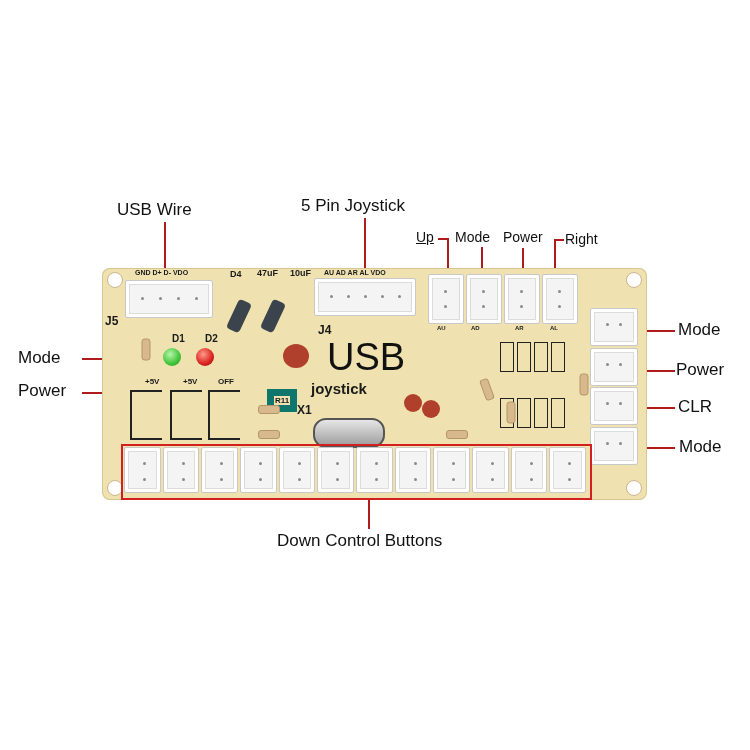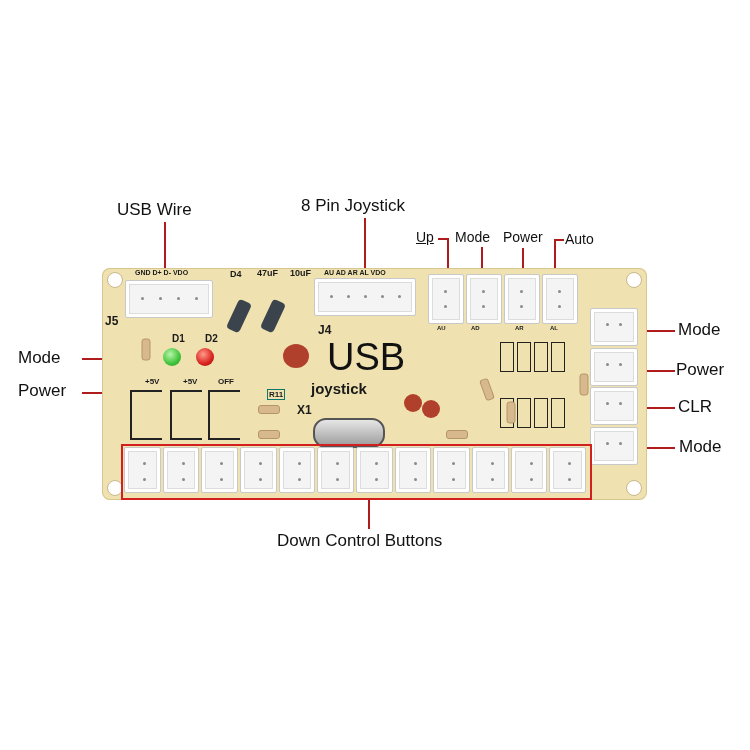--- a/index.html
+++ b/index.html
@@ -26,34 +26,34 @@
   .crystal { position:absolute; left:313px; top:418px; width:68px; height:26px; border-radius:13px; background:linear-gradient(#e6e6e6,#9c9c9c); border:2px solid #555; }
   .outline { position:absolute; border:2px solid #222; }
   .redbox { position:absolute; left:121px; top:444px; width:467px; height:52px; border:2px solid #d21f1f; }
 </style>
 </head>
 <body>
 
 <div class="label lbl-lg" style="left:117px;top:200px;">USB Wire</div>
 <div class="line" style="left:164px;top:222px;width:2px;height:66px;"></div>
 
-<div class="label lbl-lg" style="left:301px;top:196px;">8 Pin Joystick</div>
+<div class="label lbl-lg" style="left:301px;top:196px;">5 Pin Joystick</div>
 <div class="line" style="left:364px;top:218px;width:2px;height:66px;"></div>
 
 <div class="label lbl-sm" style="left:416px;top:229px;text-decoration:underline;">Up</div>
 <div class="line" style="left:438px;top:238px;width:10px;height:2px;"></div>
 <div class="line" style="left:447px;top:238px;width:2px;height:32px;"></div>
 
 <div class="label lbl-sm" style="left:455px;top:229px;">Mode</div>
 <div class="line" style="left:481px;top:247px;width:2px;height:24px;"></div>
 
 <div class="label lbl-sm" style="left:503px;top:229px;">Power</div>
 <div class="line" style="left:522px;top:248px;width:2px;height:23px;"></div>
 
-<div class="label lbl-sm" style="left:565px;top:231px;">Auto</div>
+<div class="label lbl-sm" style="left:565px;top:231px;">Right</div>
 <div class="line" style="left:554px;top:239px;width:10px;height:2px;"></div>
 <div class="line" style="left:554px;top:239px;width:2px;height:32px;"></div>
 
 <div class="label lbl-lg" style="left:18px;top:348px;">Mode</div>
 <div class="line" style="left:82px;top:358px;width:80px;height:2px;"></div>
 
 <div class="label lbl-lg" style="left:18px;top:381px;">Power</div>
 <div class="line" style="left:82px;top:392px;width:126px;height:2px;"></div>
 <div class="line" style="left:206px;top:370px;width:2px;height:24px;"></div>
 
@@ -85,21 +85,21 @@
 <div class="silk" style="left:290px;top:268px;font-size:9px;">10uF</div>
 <div class="silk" style="left:324px;top:269px;font-size:7px;">AU AD AR AL VDO</div>
 <div class="silk" style="left:318px;top:323px;font-size:12px;">J4</div>
 <div class="silk" style="left:172px;top:333px;font-size:10px;">D1</div>
 <div class="silk" style="left:205px;top:333px;font-size:10px;">D2</div>
 <div class="silk" style="left:327px;top:336px;font-size:38px;font-weight:normal;color:#111;">USB</div>
 <div class="silk" style="left:311px;top:380px;font-size:15px;">joystick</div>
 <div class="silk" style="left:145px;top:377px;font-size:8px;">+5V</div>
 <div class="silk" style="left:183px;top:377px;font-size:8px;">+5V</div>
 <div class="silk" style="left:218px;top:377px;font-size:8px;">OFF</div>
-<div class="silk" style="left:267px;top:389px;font-size:8px;border:1px solid #0f766e;padding:0 1px;">R11</div>
+<div class="silk" style="left:267px;top:389px;font-size:8px;border:7px solid #0f766e;padding:0 1px;">R11</div>
 <div class="silk" style="left:297px;top:403px;font-size:12px;">X1</div>
 
 <div class="silk" style="left:437px;top:325px;font-size:6px;">AU</div>
 <div class="silk" style="left:471px;top:325px;font-size:6px;">AD</div>
 <div class="silk" style="left:515px;top:325px;font-size:6px;">AR</div>
 <div class="silk" style="left:550px;top:325px;font-size:6px;">AL</div>
 
 <div class="outline" style="left:500px;top:342px;width:12px;height:28px;border-width:1px;"></div>
 <div class="outline" style="left:517px;top:342px;width:12px;height:28px;border-width:1px;"></div>
 <div class="outline" style="left:534px;top:342px;width:12px;height:28px;border-width:1px;"></div>

